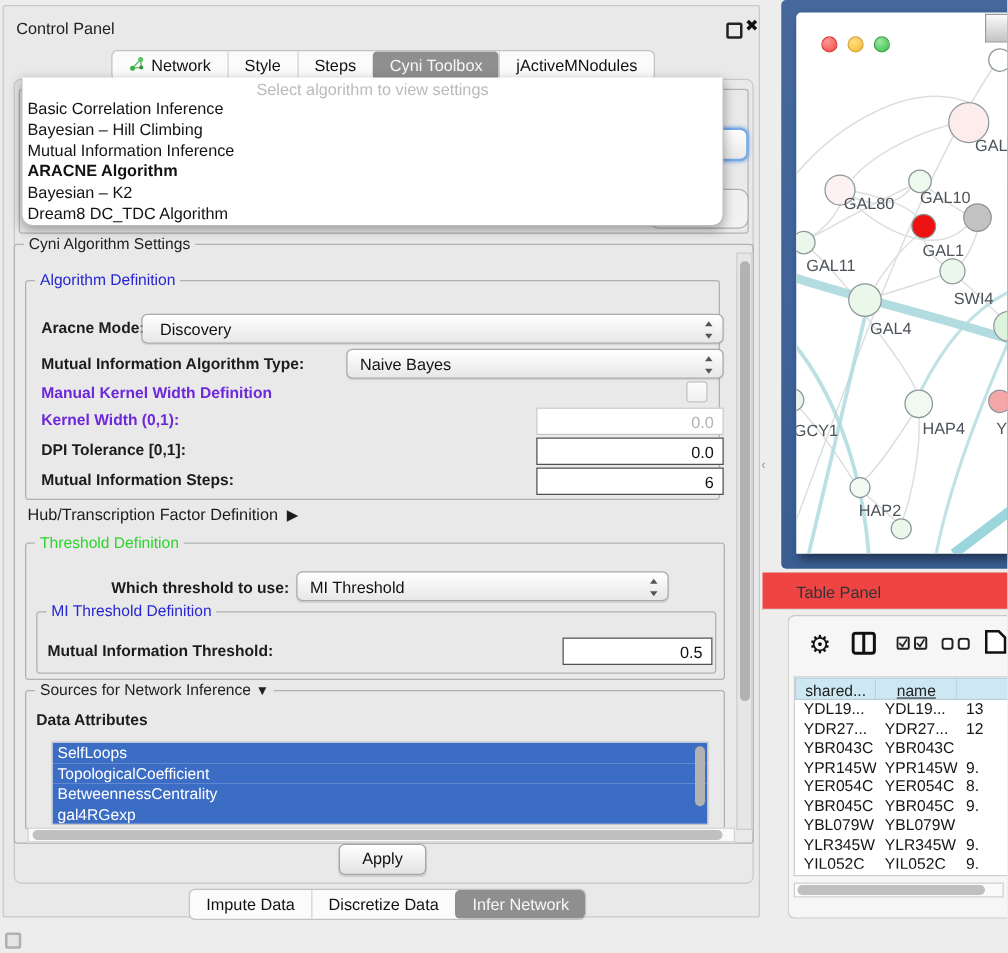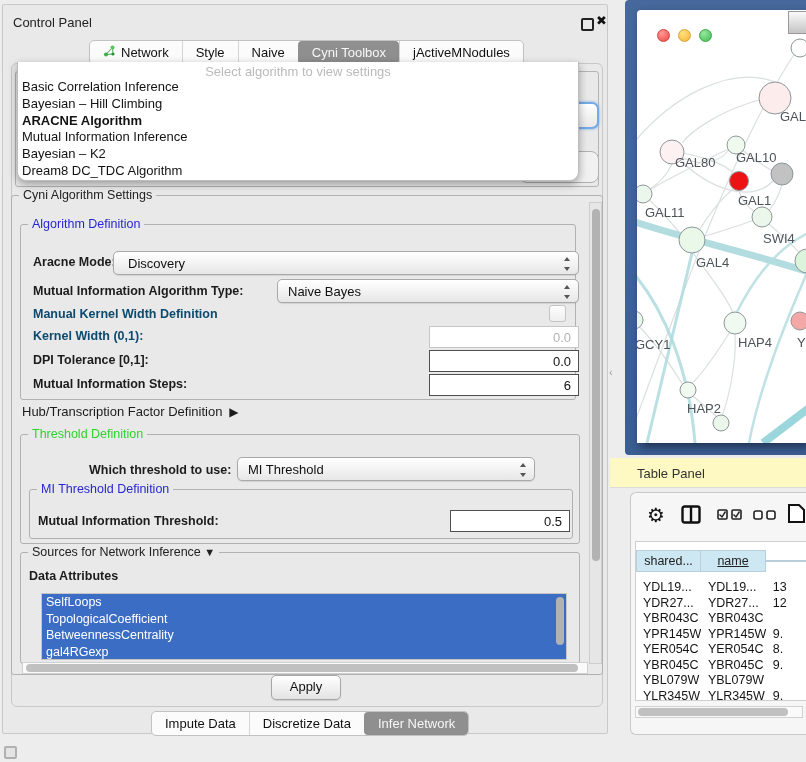--- a/index.html
+++ b/index.html
@@ -33,21 +33,21 @@
   .popup-item{height:16.8px;line-height:16.8px;padding-left:4px;font-size:13px;color:#131313;white-space:nowrap;}
   .popup-item.bold{font-weight:bold;}
 
   
   .group{position:absolute;border:1px solid #b1b1b1;border-radius:3px;box-sizing:border-box;}
   .gtitle{position:absolute;top:-8px;left:7px;background:#e9e9e9;padding:0 4px;font-size:12.5px;color:#222;white-space:nowrap;}
   .gtitle.blue{color:#2626d2;}
   .gtitle.green{color:#2ed32e;}
 
   .lbl{position:absolute;font-size:12.5px;font-weight:bold;color:#1c1c1c;white-space:nowrap;}
-  .lbl.disabled{color:#0c4a6e;}
+  .lbl.disabled{color:#6d28d9;}
   .plain{font-weight:normal;font-size:13px;}
 
   .combo{position:absolute;height:24px;border:1px solid #a9a9a9;border-radius:5px;background:linear-gradient(#ffffff,#e7e7e7);box-shadow:0 1px 1px rgba(0,0,0,.1);font-size:13px;color:#111;display:flex;align-items:center;padding-left:10px;box-sizing:border-box;}
   .combo .arrows{position:absolute;right:7px;top:5px;width:9px;height:14px;display:flex;flex-direction:column;justify-content:space-between;align-items:center;}
   .combo .arrows i{display:block;width:0;height:0;border-left:3.5px solid transparent;border-right:3.5px solid transparent;}
   .combo .arrows .up{border-bottom:4.5px solid #555;}
   .combo .arrows .down{border-top:4.5px solid #555;}
 
   .tfield{position:absolute;background:#fff;border:1.5px solid #4f4f4f;font-size:13px;color:#111;text-align:right;padding:0 7px;height:22px;box-sizing:border-box;font-family:"Liberation Sans","DejaVu Sans",sans-serif;}
   .tfield.disabled{border:1px solid #c6c6c6;color:#b3b3b3;}
@@ -75,27 +75,27 @@
   .tl.green{background:radial-gradient(circle at 35% 30%,#9ae6a0,#38c14c);border:1px solid #43a24b;}
   .gray-strip{position:absolute;left:151px;top:1px;width:18px;height:23px;background:linear-gradient(#fafafa,#c4c4c4);border:1px solid #9a9a9a;border-right:none;box-sizing:border-box;}
   .e{fill:none;stroke:#dbdfdf;stroke-width:1.2;}
   .t7{fill:none;stroke:#a5d6d9;stroke-width:7;opacity:.85;}
   .t8{fill:none;stroke:#8fd2d8;stroke-width:8;opacity:.9;}
   .t3{fill:none;stroke:#aedade;stroke-width:3;opacity:.85;}
   .t25{fill:none;stroke:#b5dde0;stroke-width:2.5;opacity:.85;}
   .nlabel{font-size:13px;fill:#4d5358;font-family:"Liberation Sans","DejaVu Sans",sans-serif;}
 
   
-  .tp-bar{left:610px;top:458px;width:196px;height:30px;background:#fef9c3;border-bottom:1px solid #dcdcdc;box-sizing:border-box;text-decoration:underline;}
+  .tp-bar{left:610px;top:458px;width:196px;height:30px;background:#ef4444;border-bottom:1px solid #dcdcdc;box-sizing:border-box;text-decoration:underline;}
   .tp-title{position:absolute;left:27px;top:8px;font-size:13px;color:#333;}
   .tp-window{left:630px;top:492px;width:176px;height:243px;background:#f6f6f6;border:1px solid #c9c9c9;border-right:none;border-radius:6px 0 0 6px;box-sizing:border-box;overflow:hidden;}
   .tp-toolbar{position:absolute;left:0;top:8px;width:176px;height:34px;}
   .gear{position:absolute;left:16px;top:2px;font-size:20px;color:#111;font-family:"DejaVu Sans",sans-serif;}
   .tp-table{position:absolute;left:4px;top:48px;width:172px;height:160px;background:#fff;border:1px solid #cfcfcf;border-right:none;box-sizing:border-box;overflow:hidden;}
-  .tp-head{display:flex;height:38px;align-items:center;}
+  .tp-head{display:flex;height:18px;}
   .tp-h-cell{background:#cde7f3;border:1px solid #b9cfdb;border-left:none;box-sizing:border-box;font-size:12.5px;color:#222;text-align:center;line-height:20px;overflow:hidden;white-space:nowrap;}
   .tp-h-cell:first-child{border-left:1px solid #b9cfdb;}
   .tp-body{height:135px;overflow:hidden;}
   .tp-row{display:flex;height:15.5px;}
   .tp-cell{font-size:12.5px;color:#151515;padding-left:7px;box-sizing:border-box;white-space:nowrap;overflow:hidden;line-height:15.5px;}
 </style>
 </head>
 <body>
 
 <div class="stage">
@@ -112,42 +112,42 @@
               <circle cx="3" cy="9.5" r="2" fill="#3fae49"></circle>
               <circle cx="9.5" cy="2.5" r="2" fill="#57c45f"></circle>
               <circle cx="10" cy="9" r="1.6" fill="#2e8f3a"></circle>
             </svg></span>
           <span>Network</span>
         </div>
         <div class="seg">
           <span>Style</span>
         </div>
         <div class="seg">
-          <span>Naive</span>
+          <span>Steps</span>
         </div>
         <div class="seg sel">
           <span>Cyni Toolbox</span>
         </div>
         <div class="seg">
           <span>jActiveMNodules</span>
         </div>
       </div>
     <div class="abs tab-content"></div>
 
     <div class="abs bg-groupbox"></div>
     <div class="abs bg-combo-focus"></div>
     <div class="abs bg-rounded"></div>
 
     <div class="abs algo-popup">
       <div class="popup-prompt">Select algorithm to view settings</div>
       <div id="popup-items">
           <div class="popup-item">Basic Correlation Inference</div>
           <div class="popup-item">Bayesian – Hill Climbing</div>
+          <div class="popup-item">Mutual Information Inference</div>
           <div class="popup-item bold">ARACNE Algorithm</div>
-          <div class="popup-item">Mutual Information Inference</div>
           <div class="popup-item">Bayesian – K2</div>
           <div class="popup-item">Dream8 DC_TDC Algorithm</div>
         </div>
     </div>
 
     <div class="group" style="left:8px;top:190px;width:592px;height:480px;">
       <span class="gtitle">Cyni Algorithm Settings</span>
 
       <div class="group" style="left:8px;top:28px;width:556px;height:176px;">
         <span class="gtitle blue">Algorithm Definition</span>

